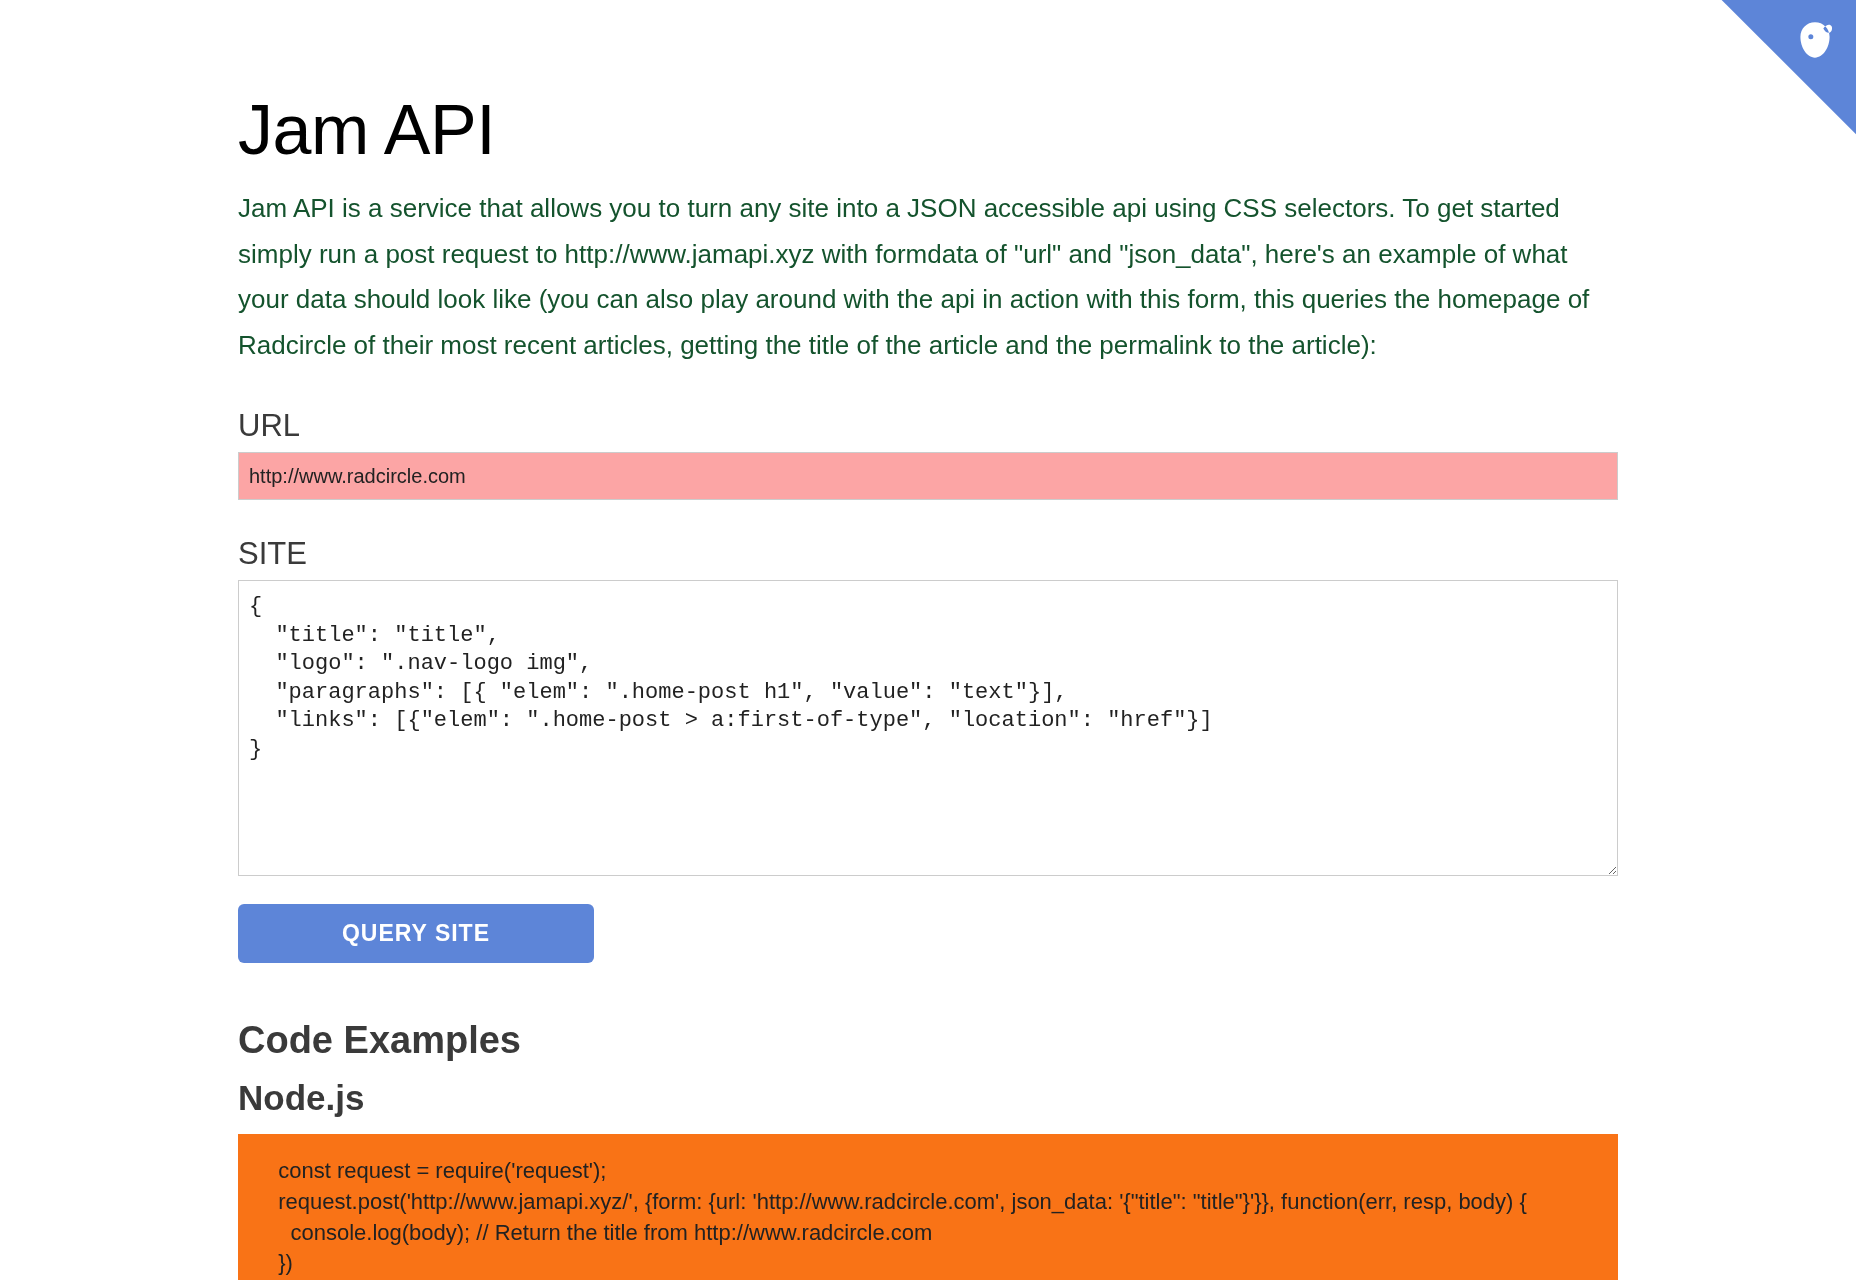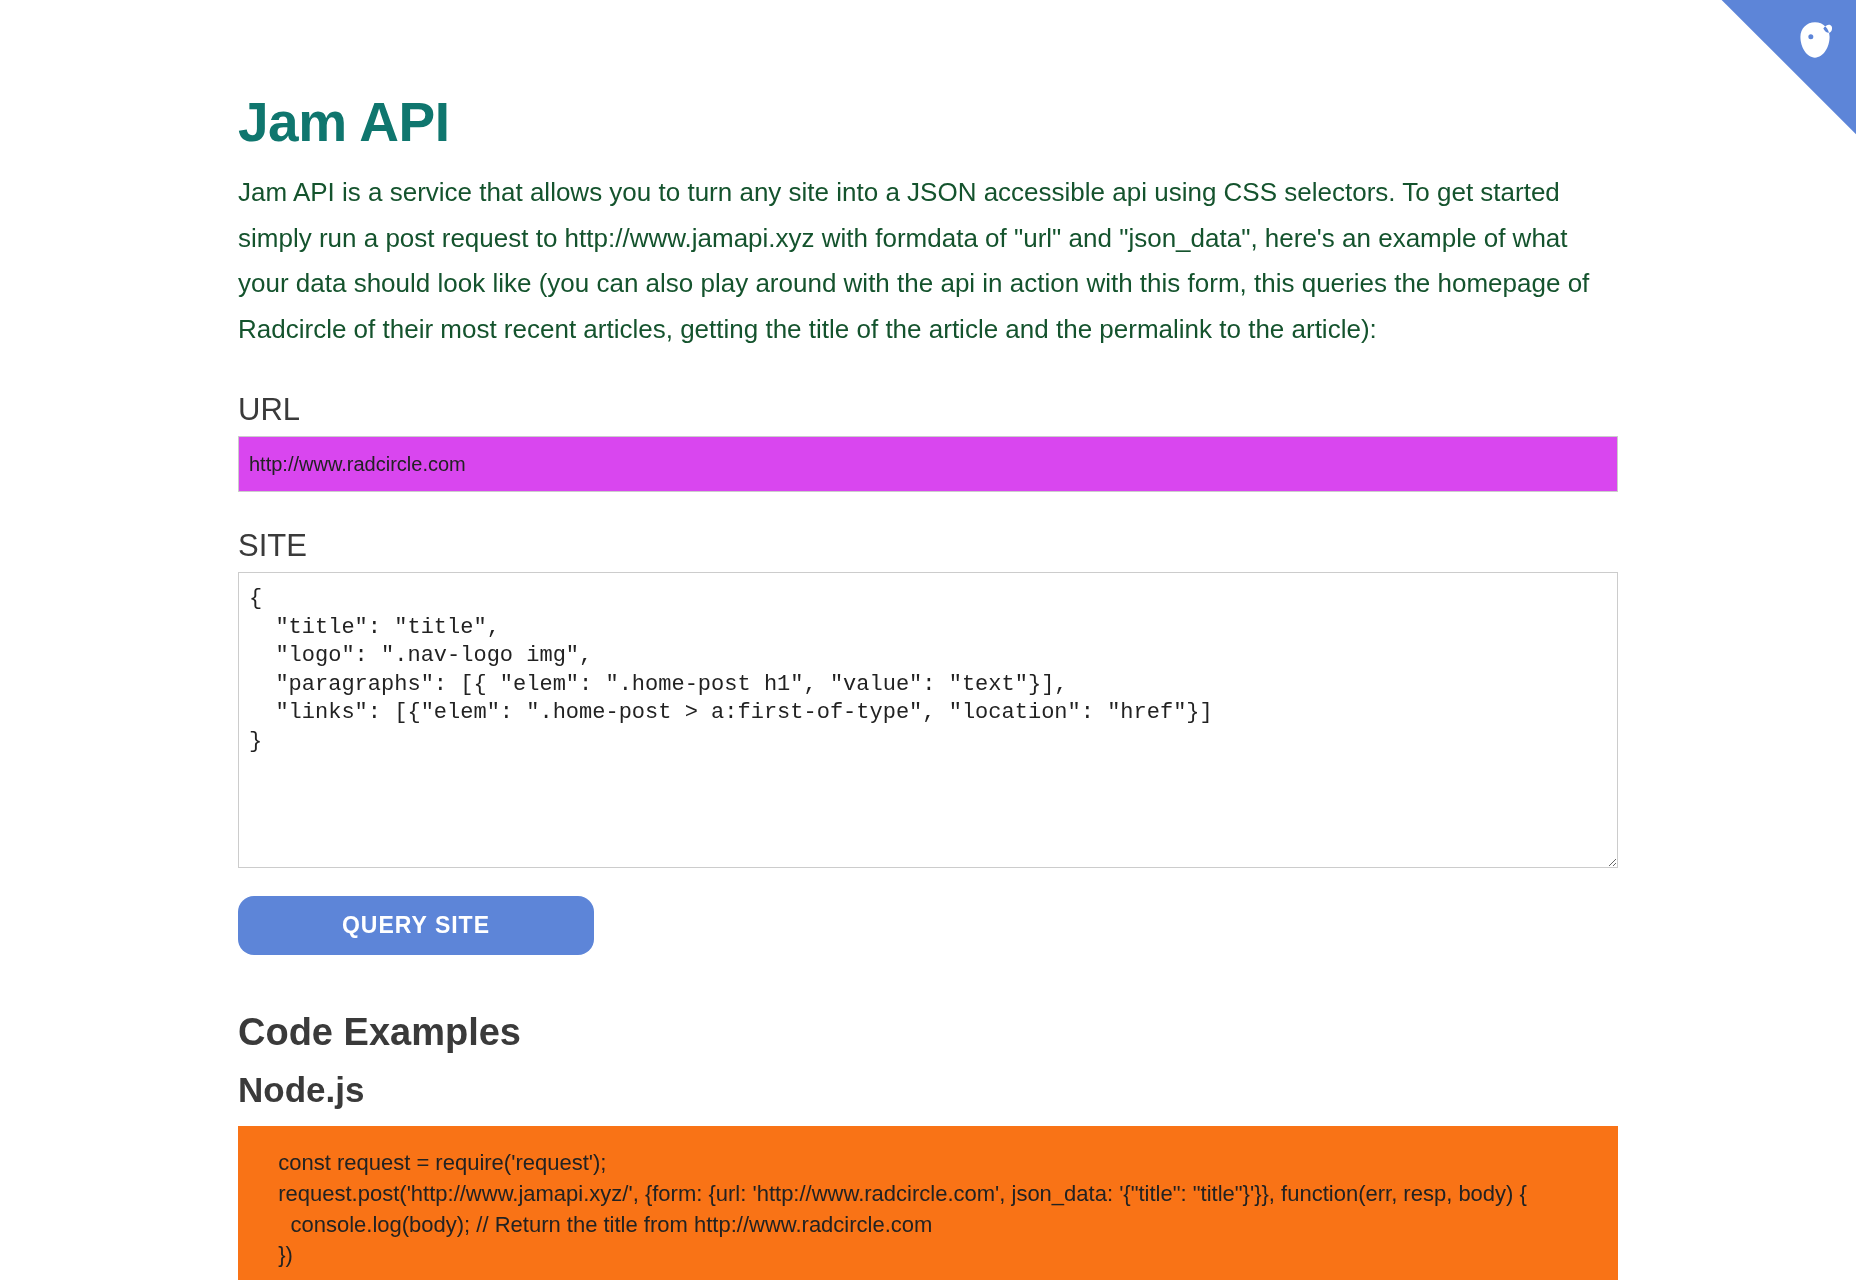--- a/index.html
+++ b/index.html
@@ -40,23 +40,23 @@
   width: 50px;
   height: 50px;
   fill: #ffffff;
 }
 .container {
   max-width: 1380px;
   margin: 0 auto;
   padding: 90px 0 0 0;
 }
 h1.page-title {
-  font-size: 55px;
-  font-weight: bold;
-  color: #0f766e;
+  font-size: 70px;
+  font-weight: normal;
+  color: #000000;
   margin-bottom: 16px;
   letter-spacing: -0.5px;
 }
 p.description {
   font-size: 26px;
   line-height: 1.75;
   color: #14532d;
   margin-bottom: 40px;
 }
 .field-label {
@@ -64,45 +64,45 @@
   color: #3a3a3a;
   margin-bottom: 8px;
   display: block;
 }
 input[type="text"].url-input {
   width: 100%;
   padding: 8px 10px;
   font-size: 20px;
   font-family: Arial, Helvetica, sans-serif;
   border: 1px solid #ccc;
-  background: #d946ef;
+  background: #fca5a5;
   color: #222;
   margin-bottom: 36px;
-  height: 56px;
+  height: 48px;
 }
 textarea.json-input {
   width: 100%;
   height: 296px;
   padding: 12px 10px;
   font-size: 22px;
   font-family: "Courier New", Courier, monospace;
   border: 1px solid #ccc;
   background: #fff;
   color: #222;
   resize: both;
   line-height: 1.3;
   white-space: pre;
   overflow: auto;
   margin-bottom: 24px;
 }
 button.query-btn {
   background: #5d85d8;
   color: #fff;
   border: none;
-  border-radius: 16px;
+  border-radius: 6px;
   font-size: 23px;
   font-weight: bold;
   letter-spacing: 1px;
   padding: 16px 0;
   width: 356px;
   cursor: pointer;
   margin-bottom: 56px;
 }
 h2.section-title {
   font-size: 38px;

